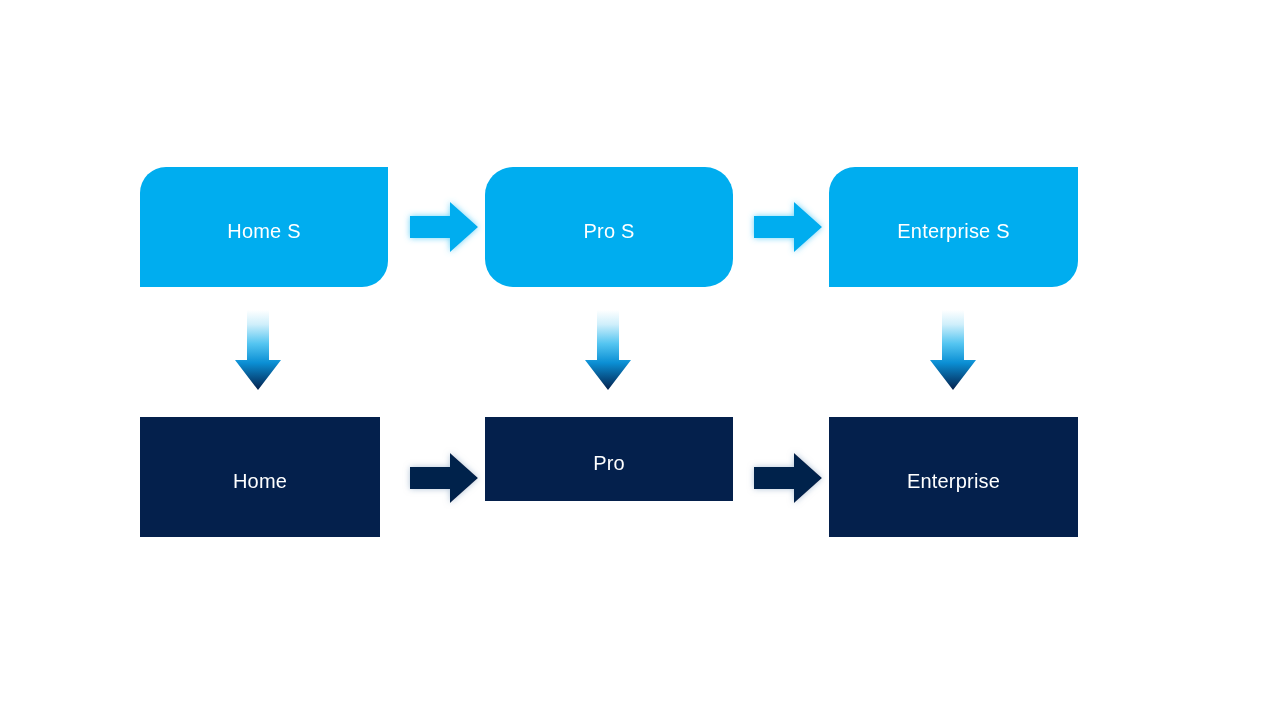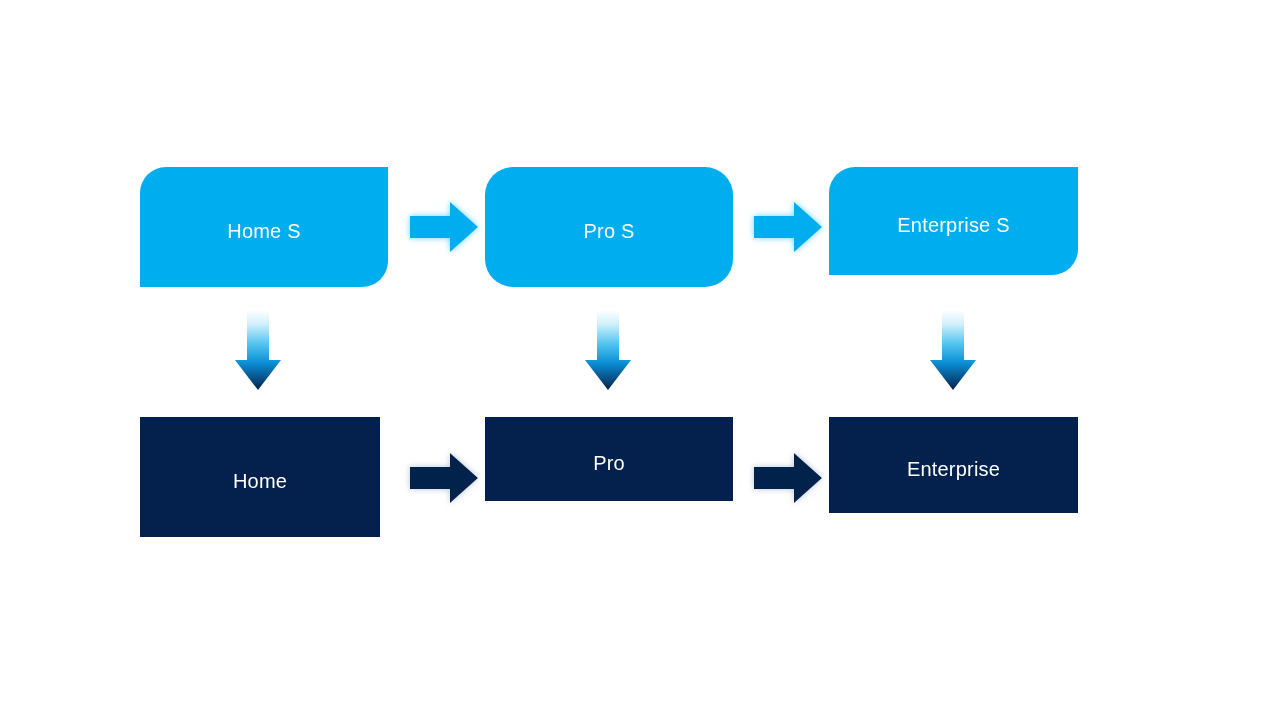--- a/index.html
+++ b/index.html
@@ -66,21 +66,21 @@
 <div id="canvas">
 
   <div class="node node-top" style="left:140px; top:167px; width:248px; height:120px;">
     <span class="node-label">Home S</span>
   </div>
 
   <div class="node node-top" style="left:485px; top:167px; width:248px; height:120px;border-radius:28px;">
     <span class="node-label">Pro S</span>
   </div>
 
-  <div class="node node-top" style="left:829px; top:167px; width:249px; height:108px;">
+  <div class="node node-top" style="left:829px; top:167px; width:249px; height:120px;">
     <span class="node-label">Enterprise S</span>
   </div>
 
   <div class="arrow" style="left:404px; top:196px; width:80px; height:62px;">
     <svg width="80" height="62" viewBox="0 0 80 62" xmlns="http://www.w3.org/2000/svg">
       <defs>
         <filter id="glowLightA" x="-60%" y="-60%" width="220%" height="220%">
           <feGaussianBlur in="SourceAlpha" stdDeviation="3.2" result="b"></feGaussianBlur>
           <feFlood flood-color="#4FCBF6" flood-opacity="0.85" result="c"></feFlood>
           <feComposite in="c" in2="b" operator="in" result="g"></feComposite>
@@ -157,21 +157,21 @@
   </div>
 
   <div class="node node-bottom" style="left:140px; top:417px; width:240px; height:120px;">
     <span class="node-label">Home</span>
   </div>
 
   <div class="node node-bottom" style="left:485px; top:417px; width:248px; height:84px;">
     <span class="node-label">Pro</span>
   </div>
 
-  <div class="node node-bottom" style="left:829px; top:417px; width:249px; height:96px;">
+  <div class="node node-bottom" style="left:829px; top:417px; width:249px; height:120px;">
     <span class="node-label">Enterprise</span>
   </div>
 
   <div class="arrow" style="left:404px; top:447px; width:80px; height:62px;">
     <svg width="80" height="62" viewBox="0 0 80 62" xmlns="http://www.w3.org/2000/svg">
       <defs>
         <filter id="glowDarkA" x="-60%" y="-60%" width="220%" height="220%">
           <feGaussianBlur in="SourceAlpha" stdDeviation="3.4" result="b"></feGaussianBlur>
           <feFlood flood-color="#9FB6CE" flood-opacity="0.8" result="c"></feFlood>
           <feComposite in="c" in2="b" operator="in" result="g"></feComposite>

